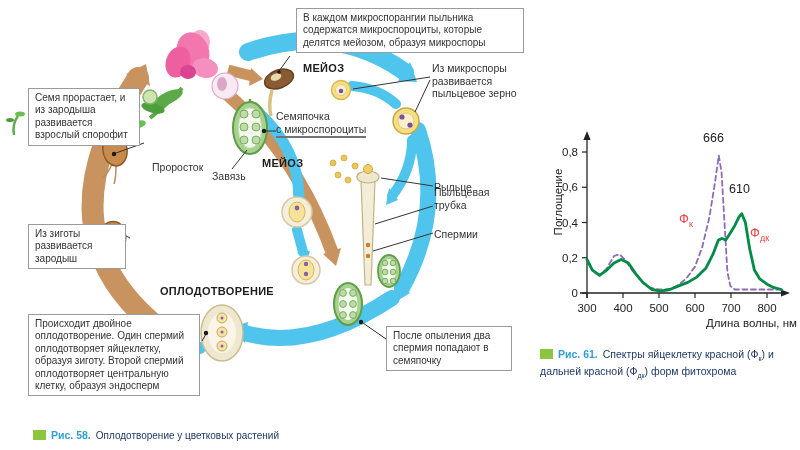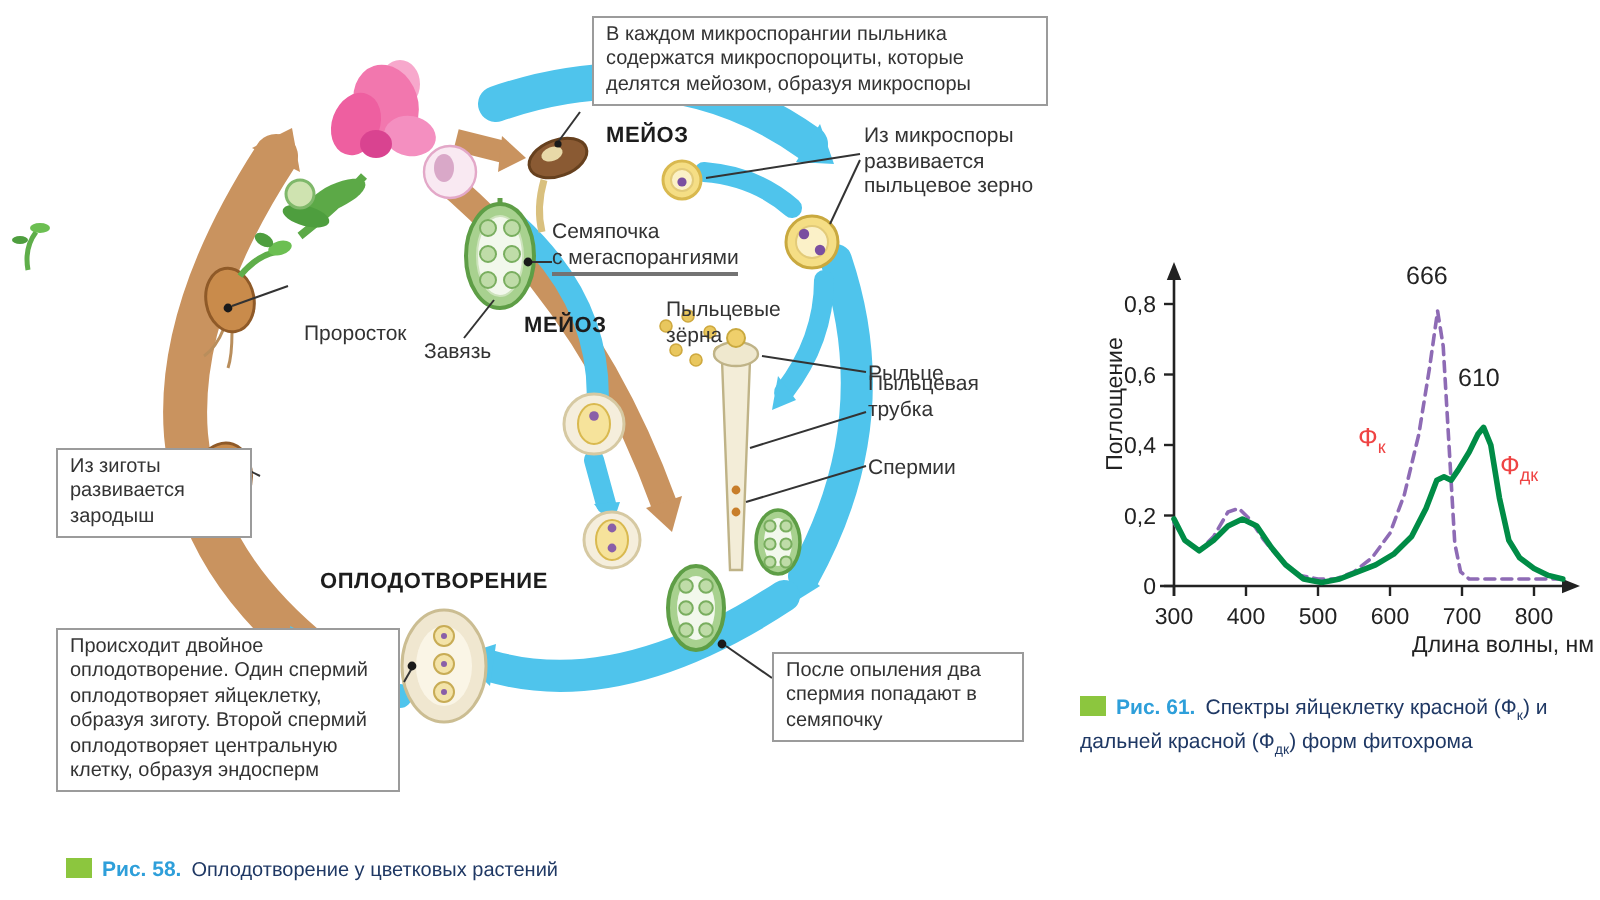--- a/index.html
+++ b/index.html
@@ -213,37 +213,34 @@
       <circle cx="264" cy="131" r="2.2"></circle>
         <circle cx="361" cy="322" r="2.2"></circle>
       <circle cx="114" cy="154" r="2.2"></circle>
         <circle cx="108" cy="227" r="2.2"></circle>
       <circle cx="206" cy="333" r="2.2"></circle>
         <circle cx="279" cy="72" r="1.8"></circle>
     </g>
   </svg>
 
   <div class="abs dbox" style="left:296px;top:8px;width:228px">В каждом микроспорангии пыльника содержатся микроспороциты, которые делятся мейозом, образуя микроспоры</div>
+  <div class="abs dbox" style="left:28px;top:88px;width:112px">Семя прорастает, и из зародыша развивается взрослый спорофит</div>
   <div class="abs dbox" style="left:28px;top:224px;width:98px">Из зиготы развивается зародыш</div>
   <div class="abs dbox" style="left:28px;top:314px;width:172px">Происходит двойное оплодотворение. Один спермий оплодотворяет яйцеклетку, образуя зиготу. Второй спермий оплодотворяет центральную клетку, образуя эндосперм</div>
   <div class="abs dbox" style="left:386px;top:326px;width:126px">После опыления два спермия попадают в семяпочку</div>
   <div class="abs dlabel" style="left:432px;top:62px;width:95px">Из микроспоры развивается пыльцевое зерно</div>
 
   <div class="abs dbold" style="left:303px;top:62px">МЕЙОЗ</div>
   <div class="abs dbold" style="left:262px;top:157px">МЕЙОЗ</div>
   <div class="abs dbold" style="left:160px;top:285px">ОПЛОДОТВОРЕНИЕ</div>
   <div class="abs dlabel" style="left:152px;top:161px">Проросток</div>
   <div class="abs dlabel" style="left:212px;top:170px">Завязь</div>
   <div class="abs dlabel underl" style="left:276px;top:110px">
     <span>Семяпочка</span><br>
-    <span>с мегаспорангиями</span>
-  </div>
-  <div class="abs dlabel" style="left:333px;top:149px">
-    <span>Пыльцевые</span><br>
-    <span>зёрна</span>
+    <span>с микроспороциты</span>
   </div>
   <div class="abs dlabel" style="left:434px;top:181px">Рыльце</div>
   <div class="abs dlabel" style="left:434px;top:186px">
     <span>Пыльцевая</span><br>
     <span>трубка</span>
   </div>
   <div class="abs dlabel" style="left:434px;top:228px">Спермии</div>
 
   <div class="abs cap" style="left:33px;top:428px;width:340px">
     <span class="sq"></span><span class="figlab">Рис. 58.</span><span>Оплодотворение у цветковых растений</span>

